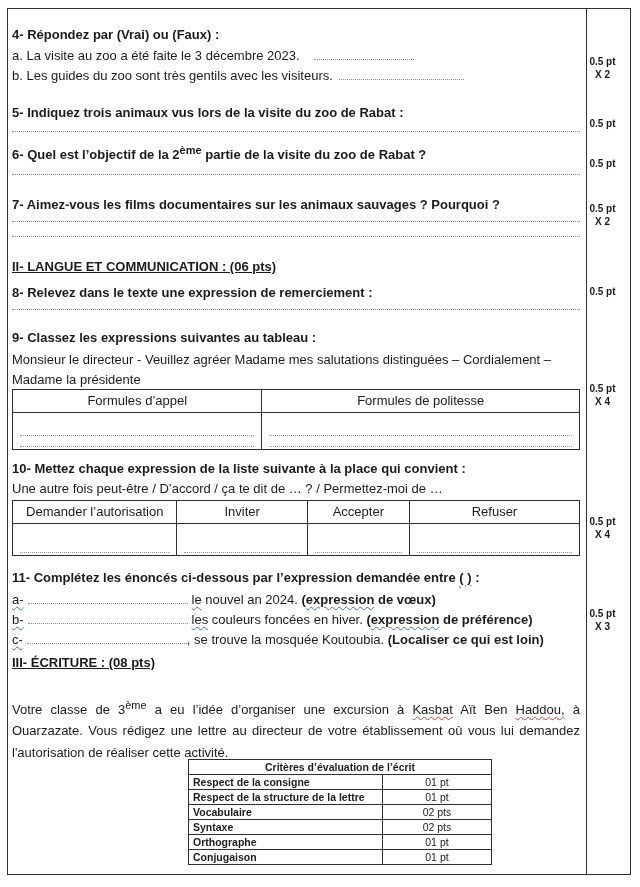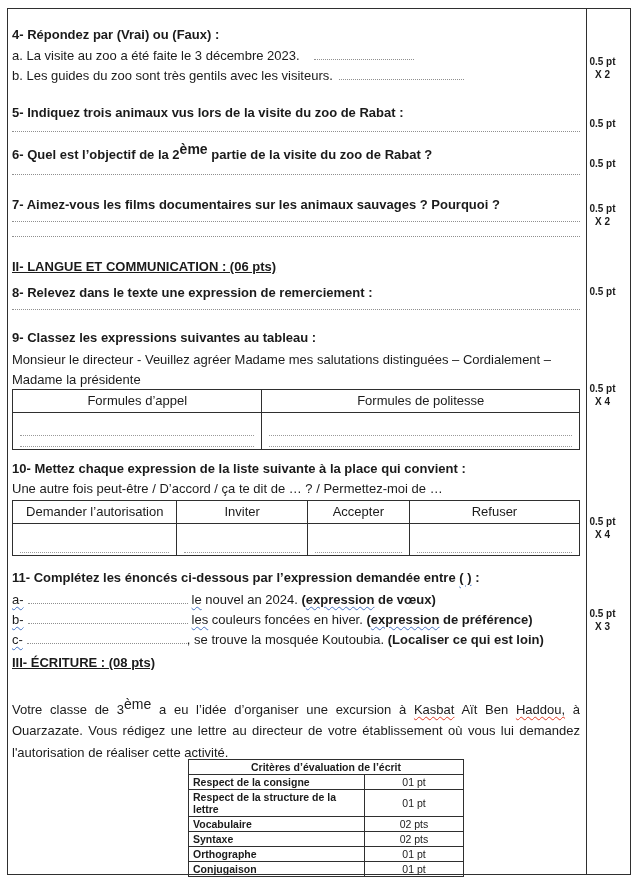--- a/index.html
+++ b/index.html
@@ -8,21 +8,21 @@
     font-family:"Liberation Sans", sans-serif; color:#1b1b1b; overflow:hidden;
   }
   .frame { position:absolute; left:7px; top:8px; width:624px; height:867px;
            border:1.5px solid #2f2f2f; box-sizing:border-box; }
   .vsep  { position:absolute; left:586px; top:8px; height:867px; width:0;
            border-left:1.5px solid #2f2f2f; }
 
   .blk { position:absolute; left:12px; width:568px; font-size:13px; line-height:16px; }
   .hd  { font-weight:bold; }
   .ul  { text-decoration:underline; }
-  sup  { font-size:14px; vertical-align:super; line-height:0; }
+  sup  { font-size:11px; vertical-align:super; line-height:0; }
 
   
   .dl   { position:absolute; left:12px; width:568px; height:0; border-top:1.5px dotted #8f8f8f; }
   .dseg { display:inline-block; height:11px; border-bottom:1.5px dotted #8f8f8f; }
 
   
   .sq-blue { text-decoration-line:underline; text-decoration-style:wavy;
              text-decoration-color:#4472c4; text-decoration-thickness:1px; text-underline-offset:2px; }
   .sq-red  { text-decoration-line:underline; text-decoration-style:wavy;
              text-decoration-color:#e03a25; text-decoration-thickness:1px; text-underline-offset:2px; }
@@ -45,21 +45,21 @@
   .tbl  { position:absolute; left:12px; width:568px; }
   .t1   { top:389px; }
   .t2   { top:500px; }
   .tbl th, .tbl td { border:1.4px solid #2f2f2f; font-size:13px; }
   .tbl th { font-weight:normal; text-align:center; padding:3px 0 4px 0; }
   .t1 td.bodycell { height:34px; position:relative; }
   .t2 td.bodycell { height:29px; position:relative; }
   .cd { position:absolute; left:7px; right:7px; height:0; border-top:1.3px dotted #9a9a9a; }
   .cd.l1 { bottom:13px; } .cd.l2 { bottom:2px; }
 
-  .crit { position:absolute; left:188px; top:759px; width:276px; }
+  .crit { position:absolute; left:188px; top:759px; width:304px; }
   .crit th, .crit td { border:1.2px solid #2f2f2f; font-size:10.5px; line-height:12px; }
   .crit th { font-weight:bold; text-align:center; padding:1px 0; }
   .crit td.lab { font-weight:bold; padding:1px 4px; }
   .crit td.pts { font-weight:normal; text-align:center; }
   .col-pts { width:36%; }
 
   
   .pt { position:absolute; left:588px; width:29px; text-align:center;
         font-size:10px; font-weight:bold; line-height:13px; }
   .pt-q4{top:55px} .pt-q5{top:117px} .pt-q6{top:157px} .pt-q7{top:202px}

